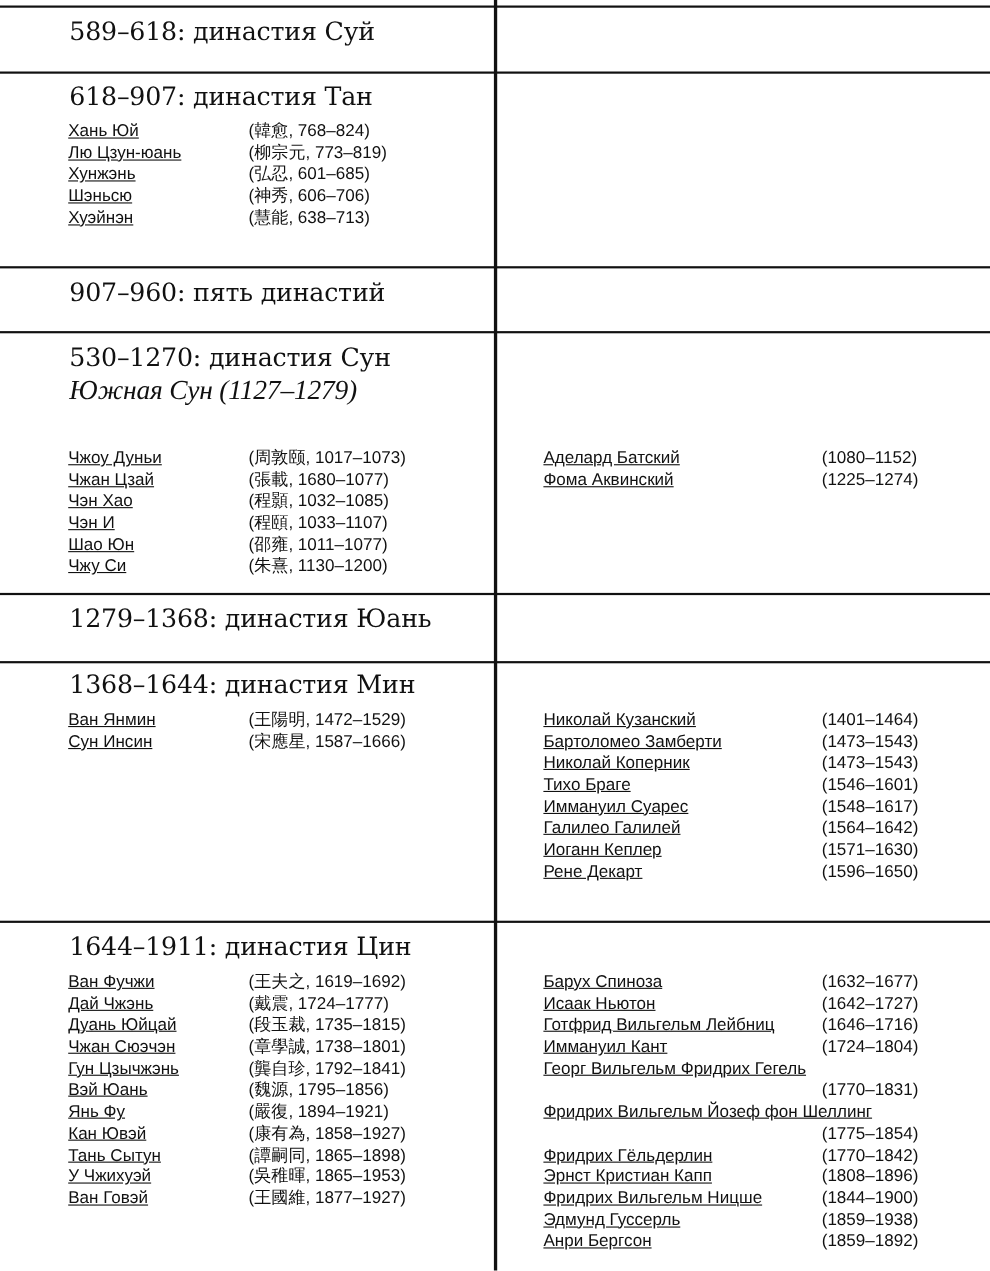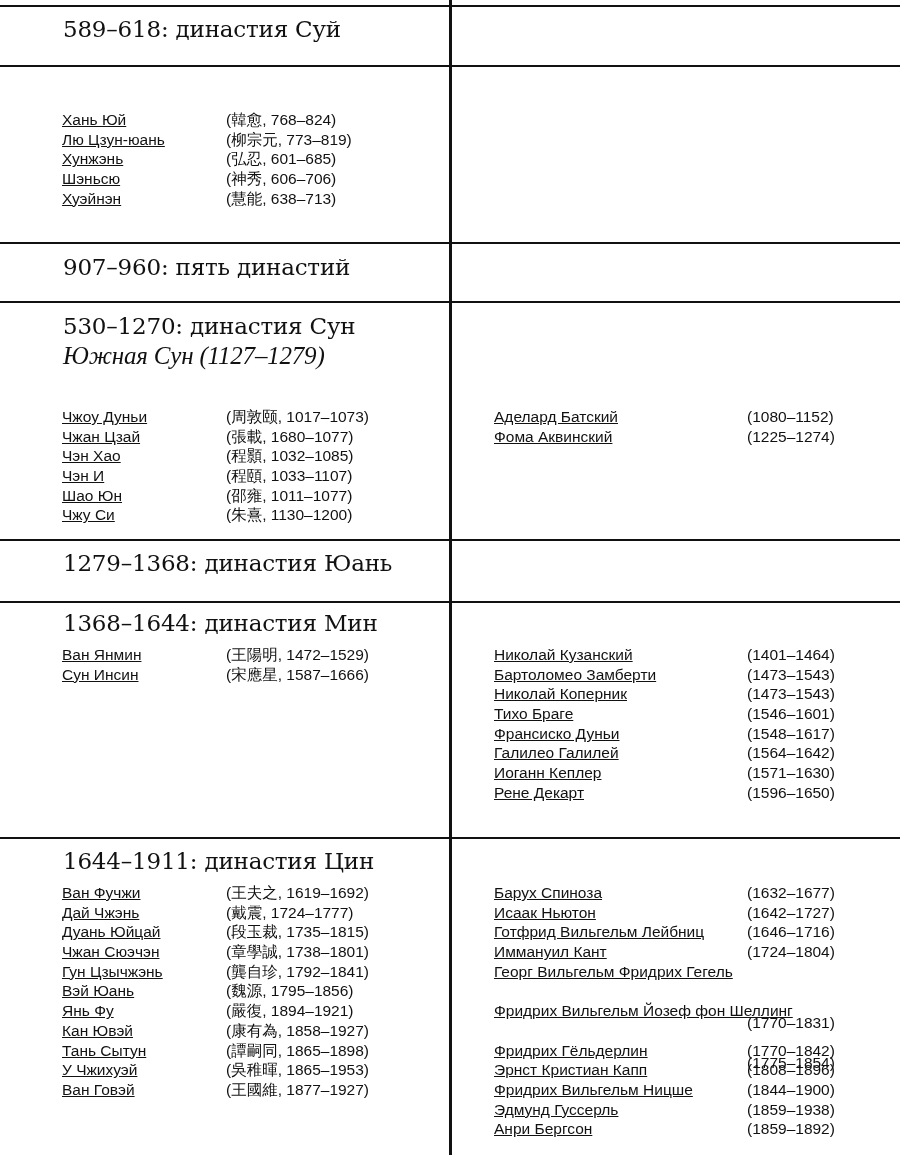--- a/index.html
+++ b/index.html
@@ -12,40 +12,43 @@
   .h-main { display: block; }
   .list { position: absolute; font-family: "Liberation Sans", sans-serif; font-size: 15.5px; line-height: 19.7px; color: #111; }
   .row { position: relative; height: 19.7px; white-space: nowrap; }
   .row .n { position: absolute; left: 0; top: 0; text-decoration: underline; }
   .row .d { position: absolute; top: 0; }
   .left-list { left: 62px; }
   .left-list .d { left: 164px; }
   .right-list { left: 494px; }
   .right-list .d { left: 253px; }
   .row.wrap { height: 39.4px; }
-  .row.wrap .d { top: 19.7px; margin-top: 32px; }
+  .row.wrap .d { top: 19.7px; }
 </style>
 </head>
 <body>
 
 <div class="table">
 
   <div class="hline" style="top:5px;"></div>
   <div class="hline" style="top:65px;"></div>
   <div class="hline" style="top:242px;"></div>
   <div class="hline" style="top:301px;"></div>
   <div class="hline" style="top:539px;"></div>
   <div class="hline" style="top:601px;"></div>
   <div class="hline" style="top:837px;"></div>
   <div class="vline"></div>
 
   <div class="heading" style="top:14px;">
     <span class="h-main">589–618: династия Суй</span>
   </div>
 
+  <div class="heading" style="top:73px;">
+    <span class="h-main">618–907: династия Тан</span>
+  </div>
   <div class="list left-list" style="top:110px;">
     <div class="row">
         <span class="n">Хань Юй</span>
         <span class="d">(韓愈, 768–824)</span>
       </div>
     <div class="row">
         <span class="n">Лю Цзун-юань</span>
         <span class="d">(柳宗元, 773–819)</span>
       </div>
     <div class="row">
@@ -135,21 +138,21 @@
       </div>
     <div class="row">
         <span class="n">Николай Коперник</span>
         <span class="d">(1473–1543)</span>
       </div>
     <div class="row">
         <span class="n">Тихо Браге</span>
         <span class="d">(1546–1601)</span>
       </div>
     <div class="row">
-        <span class="n">Франсиско Дуньи</span>
+        <span class="n">Иммануил Суарес</span>
         <span class="d">(1548–1617)</span>
       </div>
     <div class="row">
         <span class="n">Галилео Галилей</span>
         <span class="d">(1564–1642)</span>
       </div>
     <div class="row">
         <span class="n">Иоганн Кеплер</span>
         <span class="d">(1571–1630)</span>
       </div>

